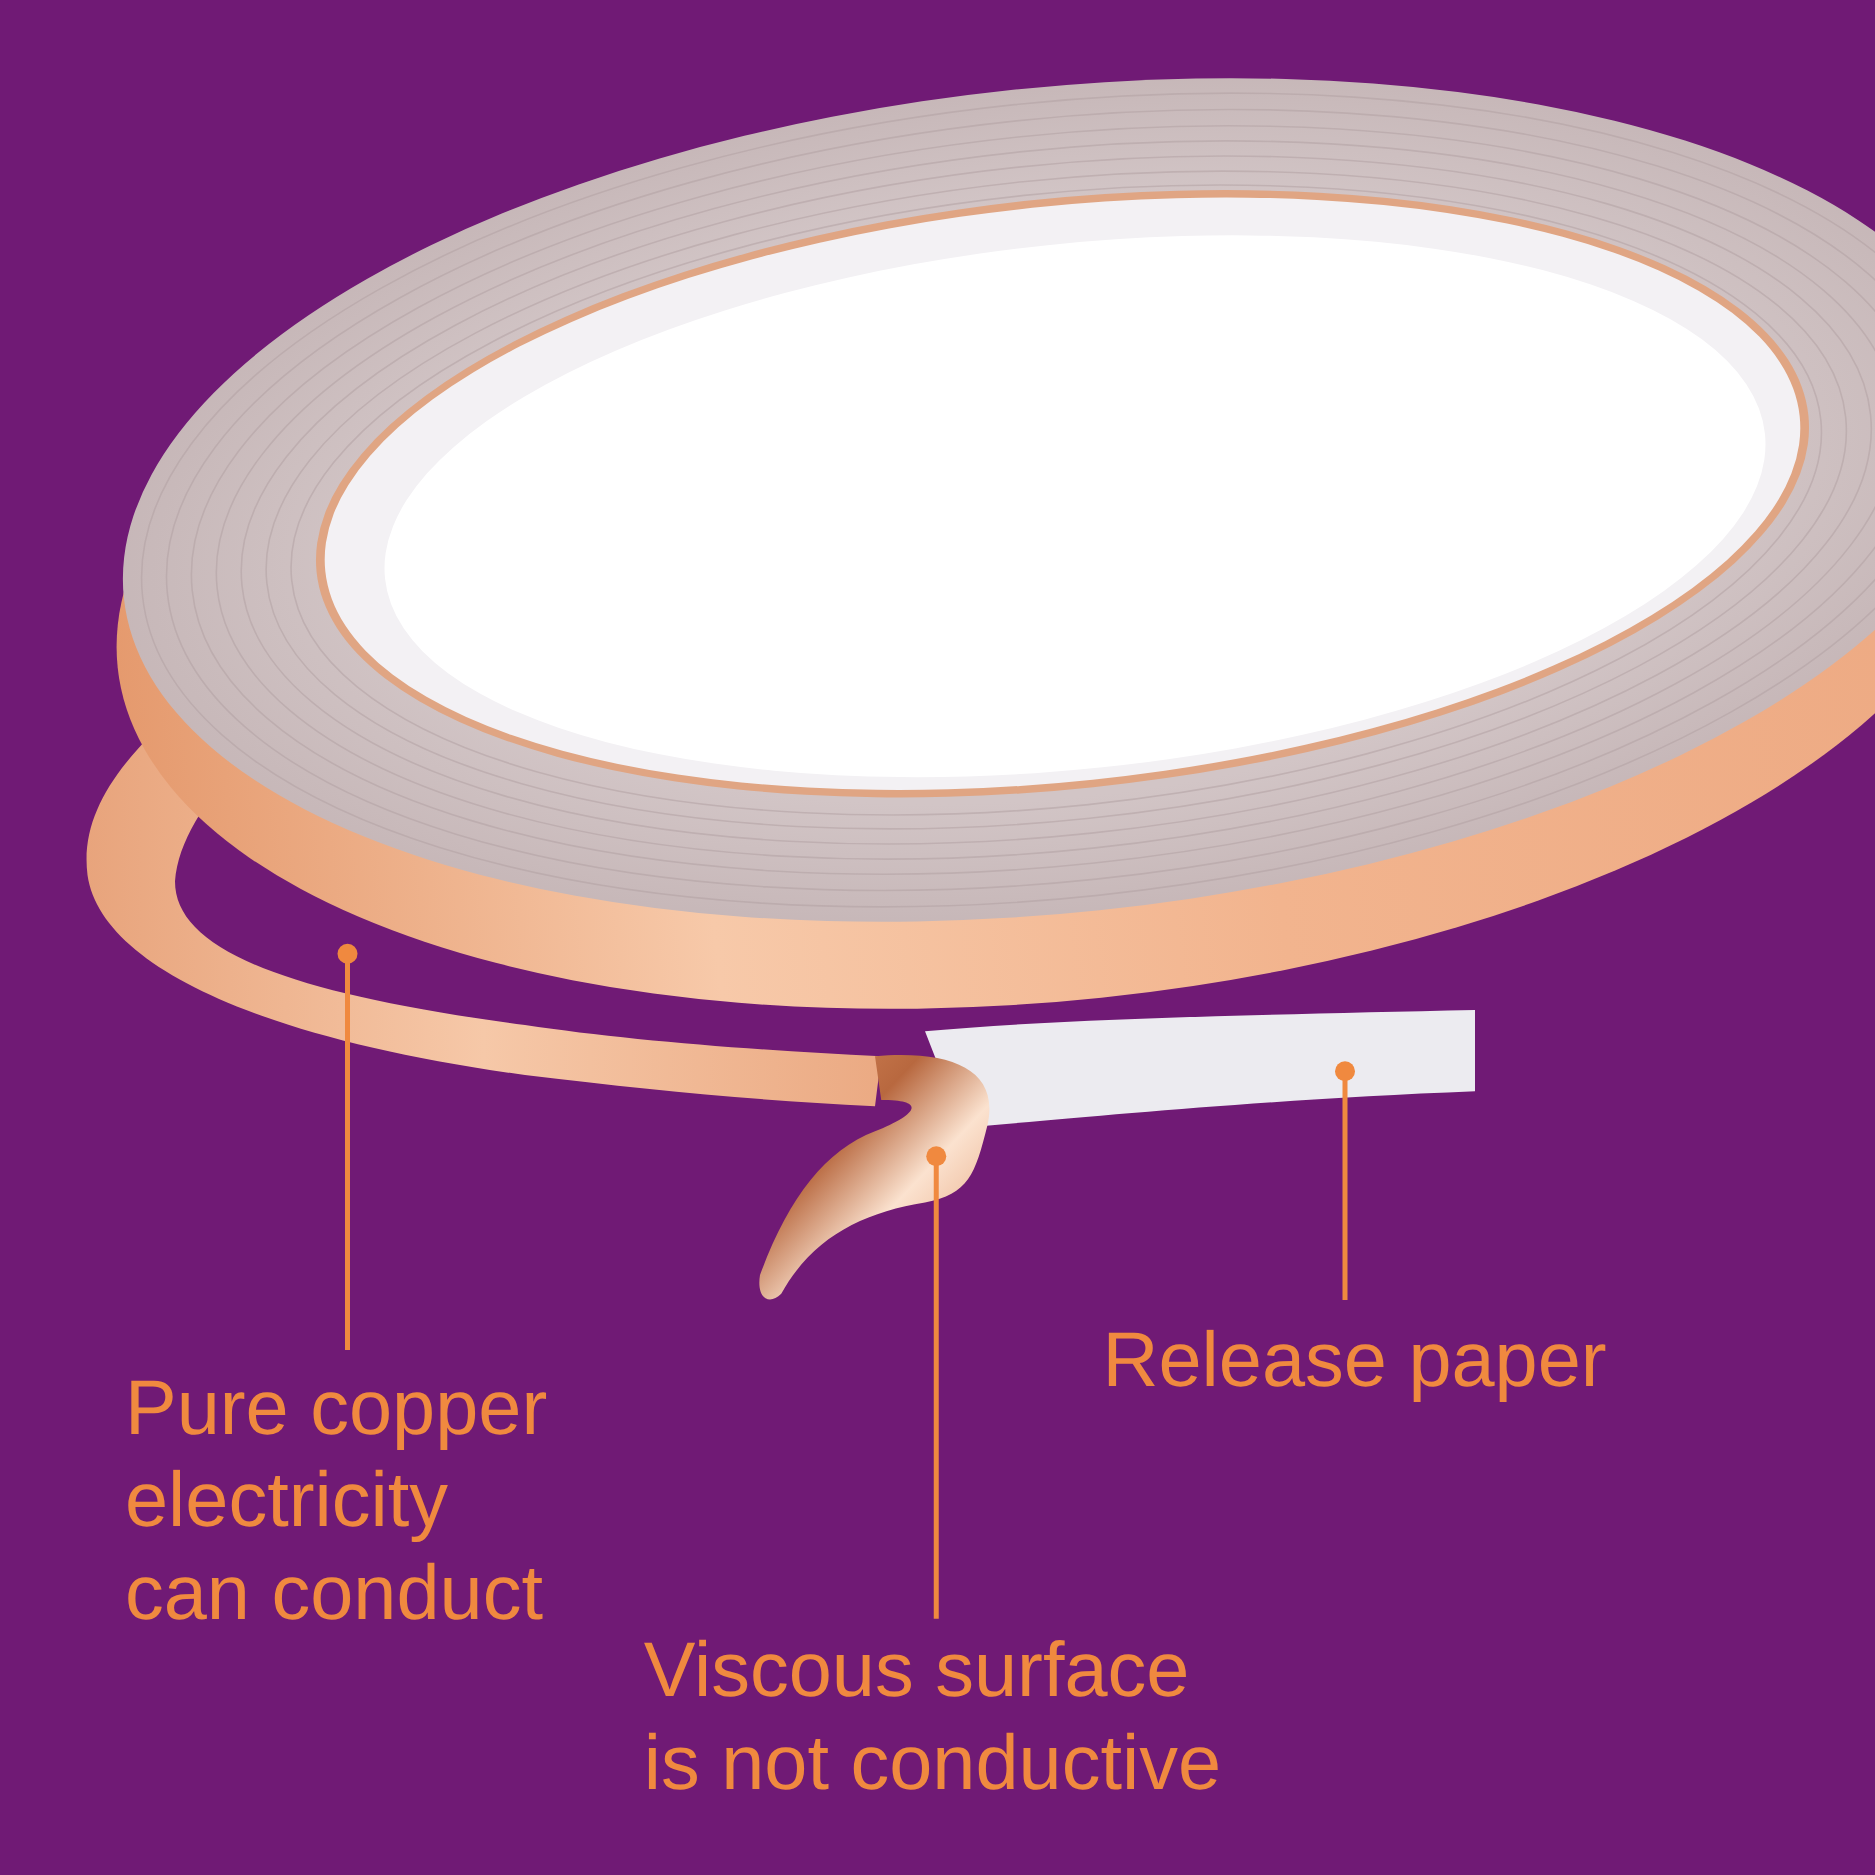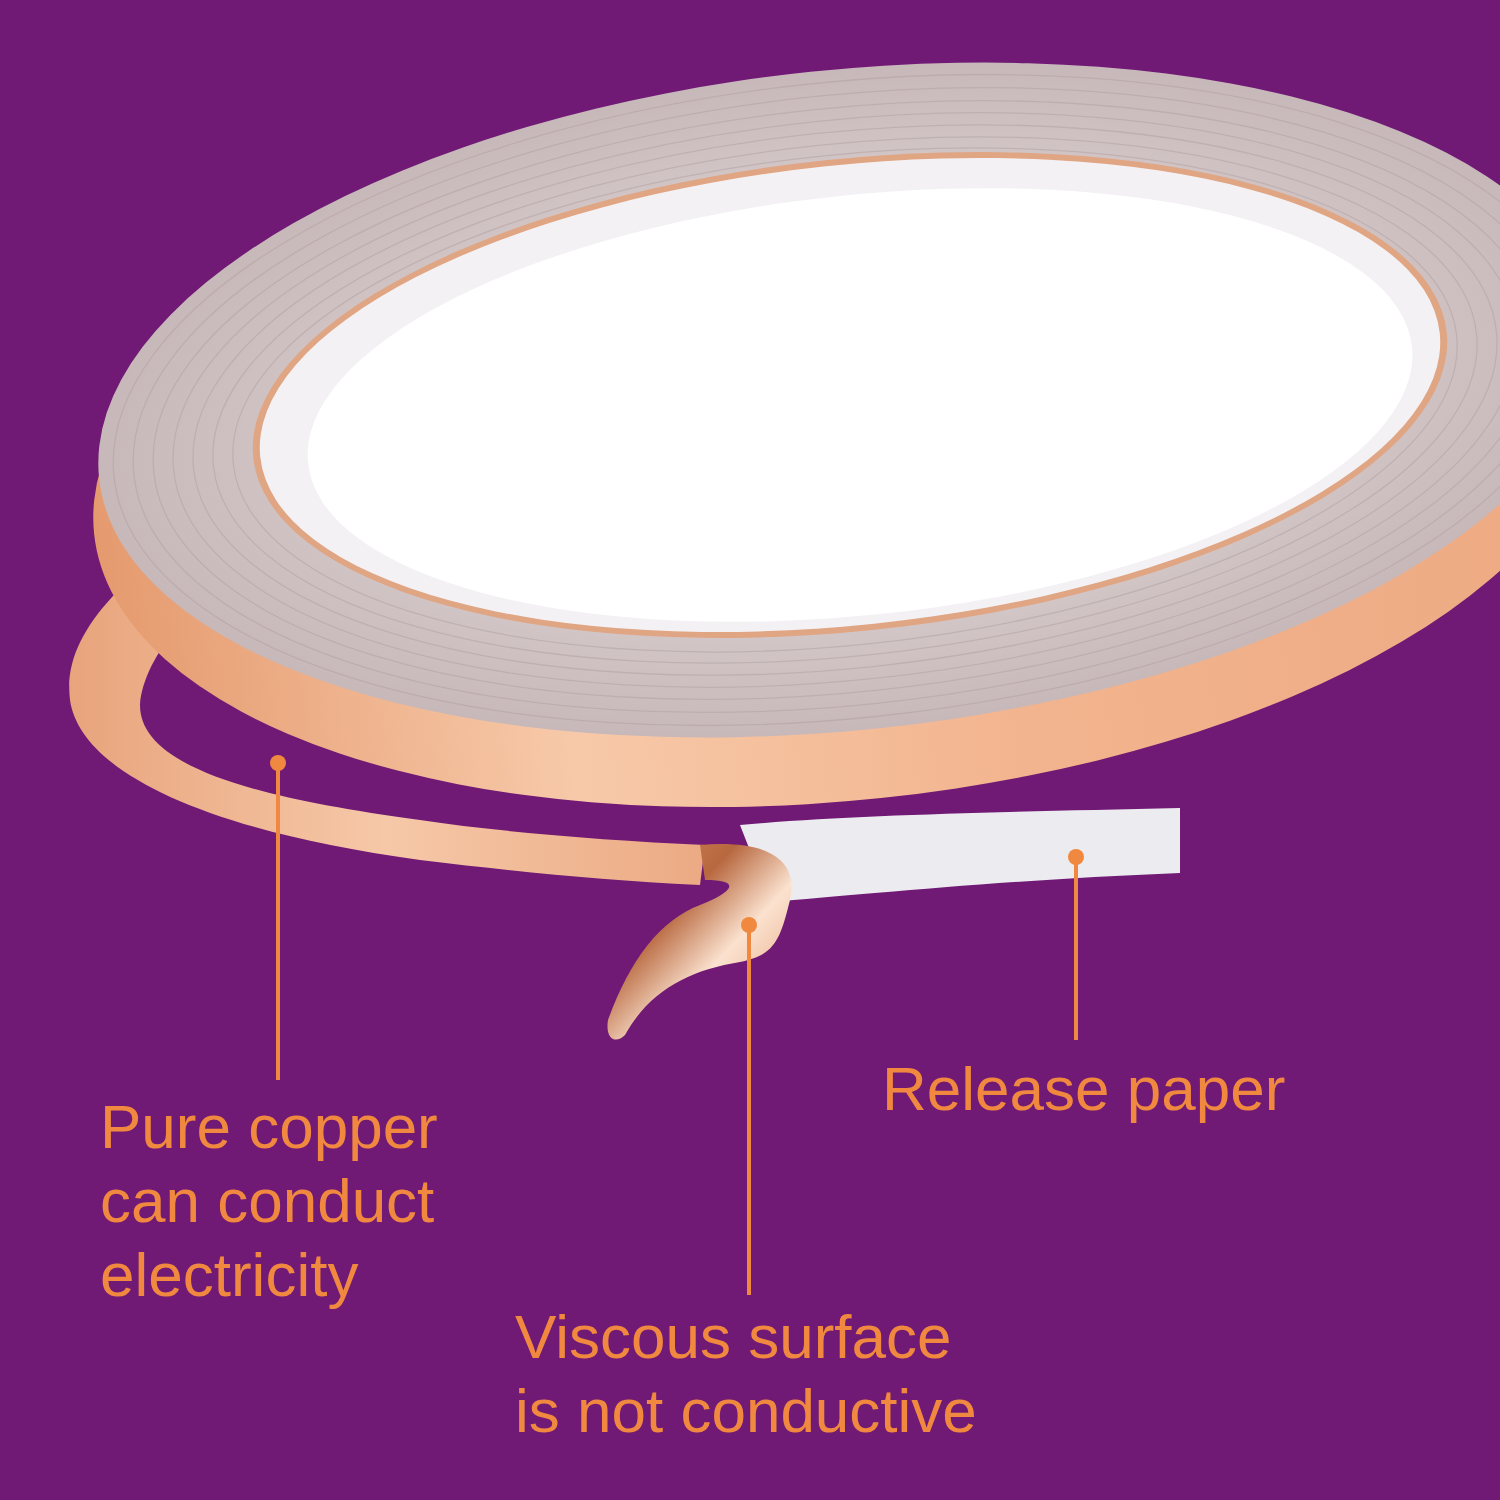--- a/index.html
+++ b/index.html
@@ -87,22 +87,22 @@
       <circle cx="278" cy="763" r="8" stroke="none"></circle>
       <line x1="749" y1="925" x2="749" y2="1295" stroke-width="4"></line>
       <circle cx="749" cy="925" r="8" stroke="none"></circle>
       <line x1="1076" y1="857" x2="1076" y2="1040" stroke-width="4"></line>
       <circle cx="1076" cy="857" r="8" stroke="none"></circle>
     </g>
   </svg>
 
   <div class="label lbl-copper">
     <span>Pure copper</span>
+    <span>electricity</span>
     <span>can conduct</span>
-    <span>electricity</span>
   </div>
 
   <div class="label lbl-release">
     <span>Release paper</span>
   </div>
 
   <div class="label lbl-viscous">
     <span>Viscous surface</span>
     <span>is not conductive</span>
   </div>

